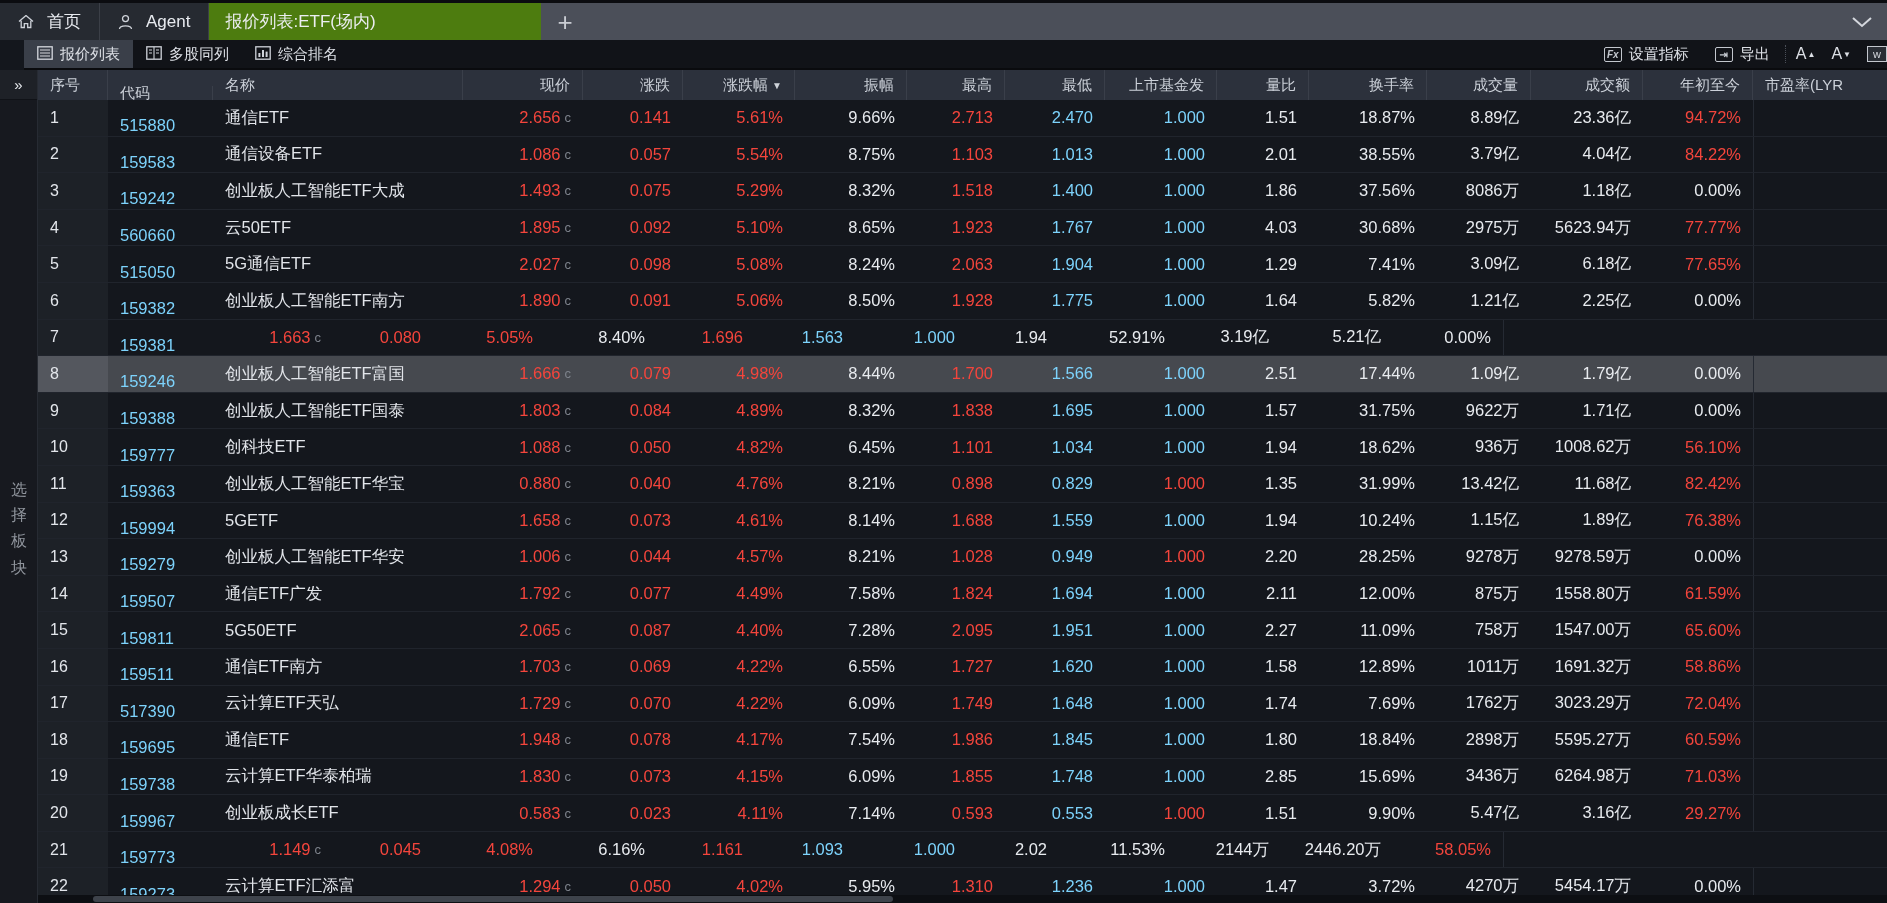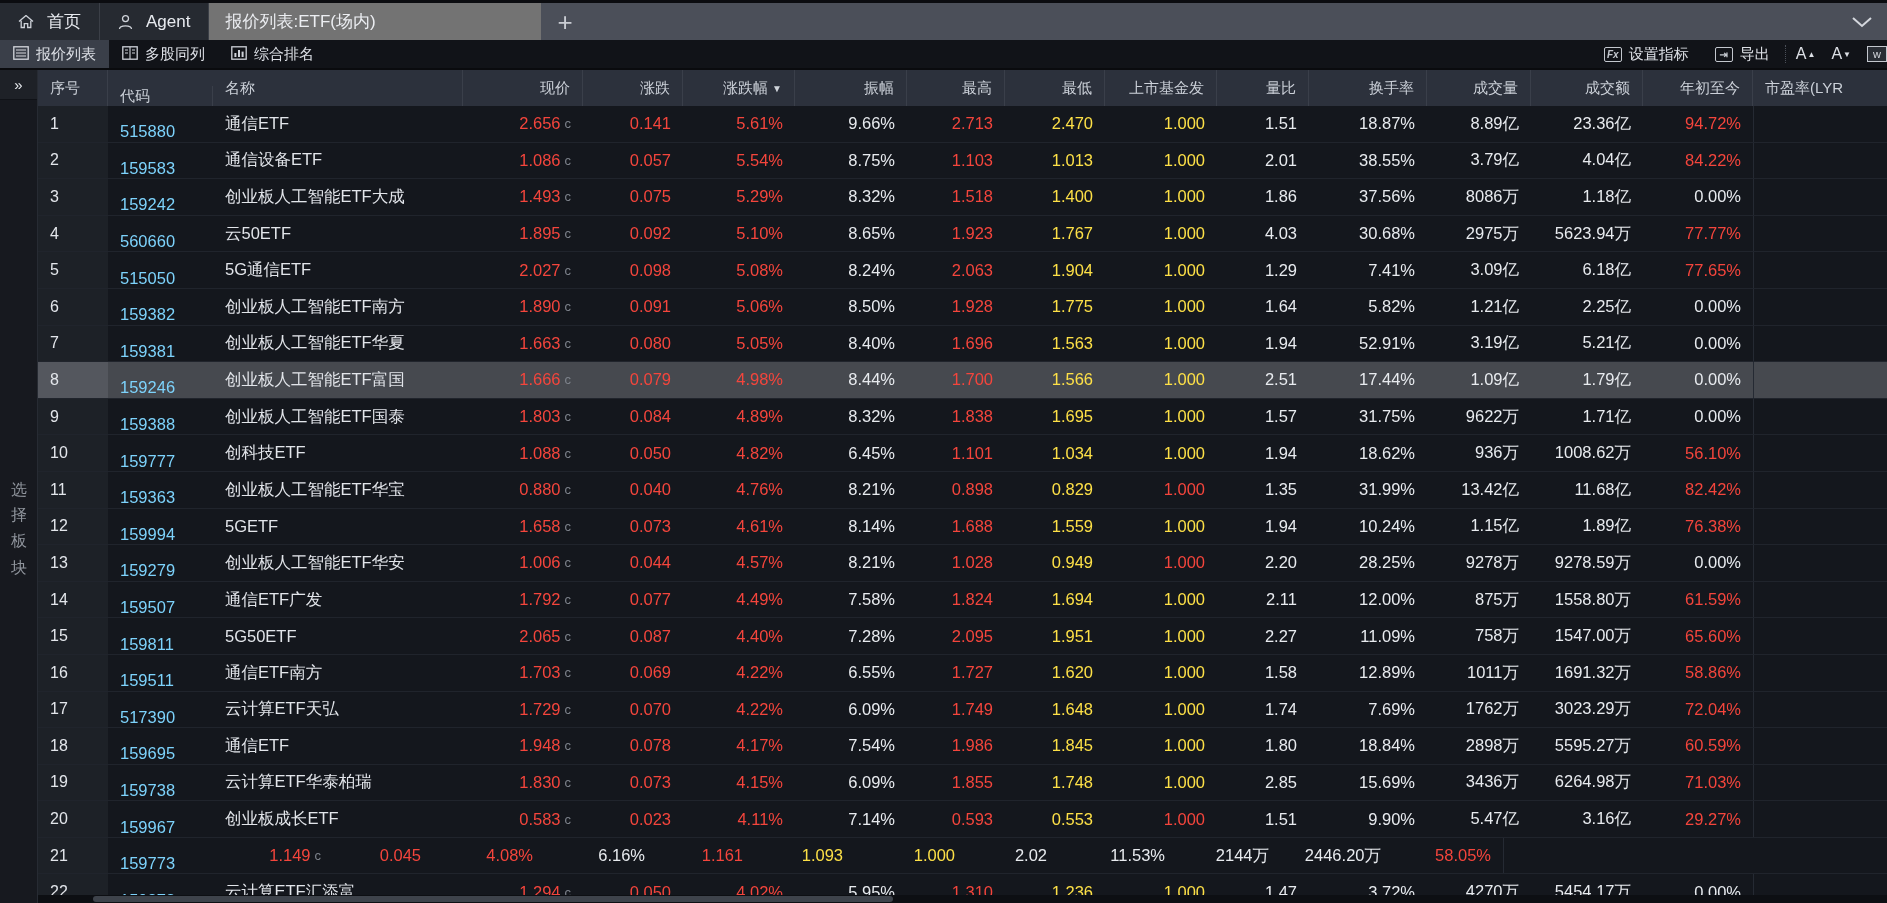--- a/index.html
+++ b/index.html
@@ -6,29 +6,29 @@
   html,body { width:1887px; height:903px; overflow:hidden; background:#14171d;
     font-family:"Liberation Sans", sans-serif; }
   #app { width:1887px; height:903px; position:relative; background:#14171d; color:#e6e9ee; }
 
   
   .titlebar { height:40px; background:#262a31; display:flex; align-items:stretch;
     border-top:3px solid #0b0c10; }
   .tb-tab { display:flex; align-items:center; gap:13px; padding:0 18px;
     color:#e8ebf0; font-size:17px; border-right:1px solid #3b3f47; cursor:default; }
   .tb-tab svg { display:block; }
-  .tb-doc { background:#737373; width:332px; padding:0 16px; font-size:17px;
+  .tb-doc { background:#4d7c0f; width:332px; padding:0 16px; font-size:17px;
     display:flex; align-items:center; color:#eceef2; }
   .tb-rest { flex:1; background:#4b4f59; display:flex; align-items:center; }
   .tb-plus { color:#c9ccd3; font-size:26px; font-weight:300; margin-left:16px; line-height:1; }
   .tb-collapse { margin-left:auto; margin-right:14px; display:flex; align-items:center; }
 
   
   .toolbar { height:30px; background:#111318; display:flex; align-items:stretch;
-    font-size:15px; color:#dde0e6; border-bottom:2px solid #0a0b0e; }
+    font-size:15px; color:#dde0e6; border-bottom:2px solid #0a0b0e;margin-left:24px; }
   .tool-item { display:flex; align-items:center; gap:7px; padding:0 13px; }
   .tool-item.active { background:#3a3f49; }
   .toolbar-right { margin-left:auto; display:flex; align-items:stretch; }
   .sep-dotted { border-left:1px dotted #4a4f58; margin:5px 2px; }
   .icon-box { width:18px; height:15px; border:1px solid #c3c7ce; border-radius:2px;
     font-size:10px; color:#c3c7ce; display:flex; align-items:center; justify-content:center;
     font-style:italic; font-weight:bold; }
   .icon-box.straight { font-style:normal; }
   .a-btn { display:flex; align-items:center; padding:0 8px; color:#dde0e6; font-size:16px; }
   .a-btn .tri { font-size:8px; margin-left:1px; }
@@ -41,38 +41,38 @@
   .rail { width:38px; background:#17191f; border-right:1px solid #272b33; position:relative; flex:none; }
   .rail-expander { height:30px; display:flex; align-items:center; justify-content:center;
     color:#e7eaee; font-size:15px; background:#1e2127; border-bottom:1px solid #101217; }
   .rail-label { position:absolute; top:398px; left:50%; transform:translateX(-50%);
     writing-mode:vertical-rl; text-orientation:upright; letter-spacing:26px;
     color:#8f949c; font-size:16px; }
 
   .table-area { flex:1; display:flex; flex-direction:column; overflow:hidden; position:relative; }
 
   
-  .thead { height:36px; flex:none; display:flex; background:#2c313c; color:#ccd1d9; font-size:15px; }
+  .thead { height:30px; flex:none; display:flex; background:#2c313c; color:#ccd1d9; font-size:15px; }
   .th { display:flex; align-items:center; border-right:1px solid #3a3f4a; overflow:hidden; white-space:nowrap; }
   .th.right { justify-content:flex-end; padding-right:12px; }
   .th.left { padding-left:12px; }
   .th.fill { flex:1; border-right:none; }
   .th .sort { font-size:10px; margin-left:4px; color:#cfd3da; }
 
   
   .tbody { flex:1; overflow:hidden; }
   .tr { display:flex; height:36.6px; background:#14171d; border-bottom:1px solid #20242c; }
   .tr.sel { background:#46494f; }
   .td { display:flex; align-items:center; overflow:hidden; white-space:nowrap; font-size:16.5px; }
   .td.right { justify-content:flex-end; padding-right:12px; }
   .td.left { padding-left:12px; }
   .td.seq { background:#1d2127; color:#e3e6eb; font-size:16px; }
   .tr.sel .td.seq { background:#54575e; }
   .td.fill { flex:1; border-left:1px solid #252a33; }
-  .w { color:#e8ebef; } .r { color:#f4453c; } .g { color:#fde047; }
+  .w { color:#e8ebef; } .r { color:#f4453c; } .g { color:#7dd3fc; }
   .name { color:#e2e5ea; } .code { color:#7dd3fc; }
   .sfx { color:#7e838c; font-size:13px; margin-left:4px; }
 
   
   .c0{width:70px;} .c1{width:105px;margin-top:16px;} .c2{width:250px;} .c3{width:120px;}
   .c4{width:100px;} .c5{width:112px;} .c6{width:112px;} .c7{width:98px;}
   .c8{width:100px;} .c9{width:112px;} .c10{width:92px;} .c11{width:118px;}
   .c12{width:104px;} .c13{width:112px;} .c14{width:110px;}
 
   
@@ -350,21 +350,20 @@
             <div class="td right w c10">1.64</div>
             <div class="td right w c11">5.82%</div>
             <div class="td right w c12">1.21亿</div>
             <div class="td right w c13">2.25亿</div>
             <div class="td right w c14">0.00%</div>
             <div class="td fill c15"></div>
           </div>
           <div class="tr">
             <div class="td left seq c0">7</div>
             <div class="td left code c1">159381</div>
-            <div class="td left name c2">创业板人工智能ETF华夏</div>
             <div class="td right c3">
               <span class="r">1.663</span>
               <span class="sfx">c</span>
             </div>
             <div class="td right r c4">0.080</div>
             <div class="td right r c5">5.05%</div>
             <div class="td right w c6">8.40%</div>
             <div class="td right r c7">1.696</div>
             <div class="td right g c8">1.563</div>
             <div class="td right g c9">1.000</div>

